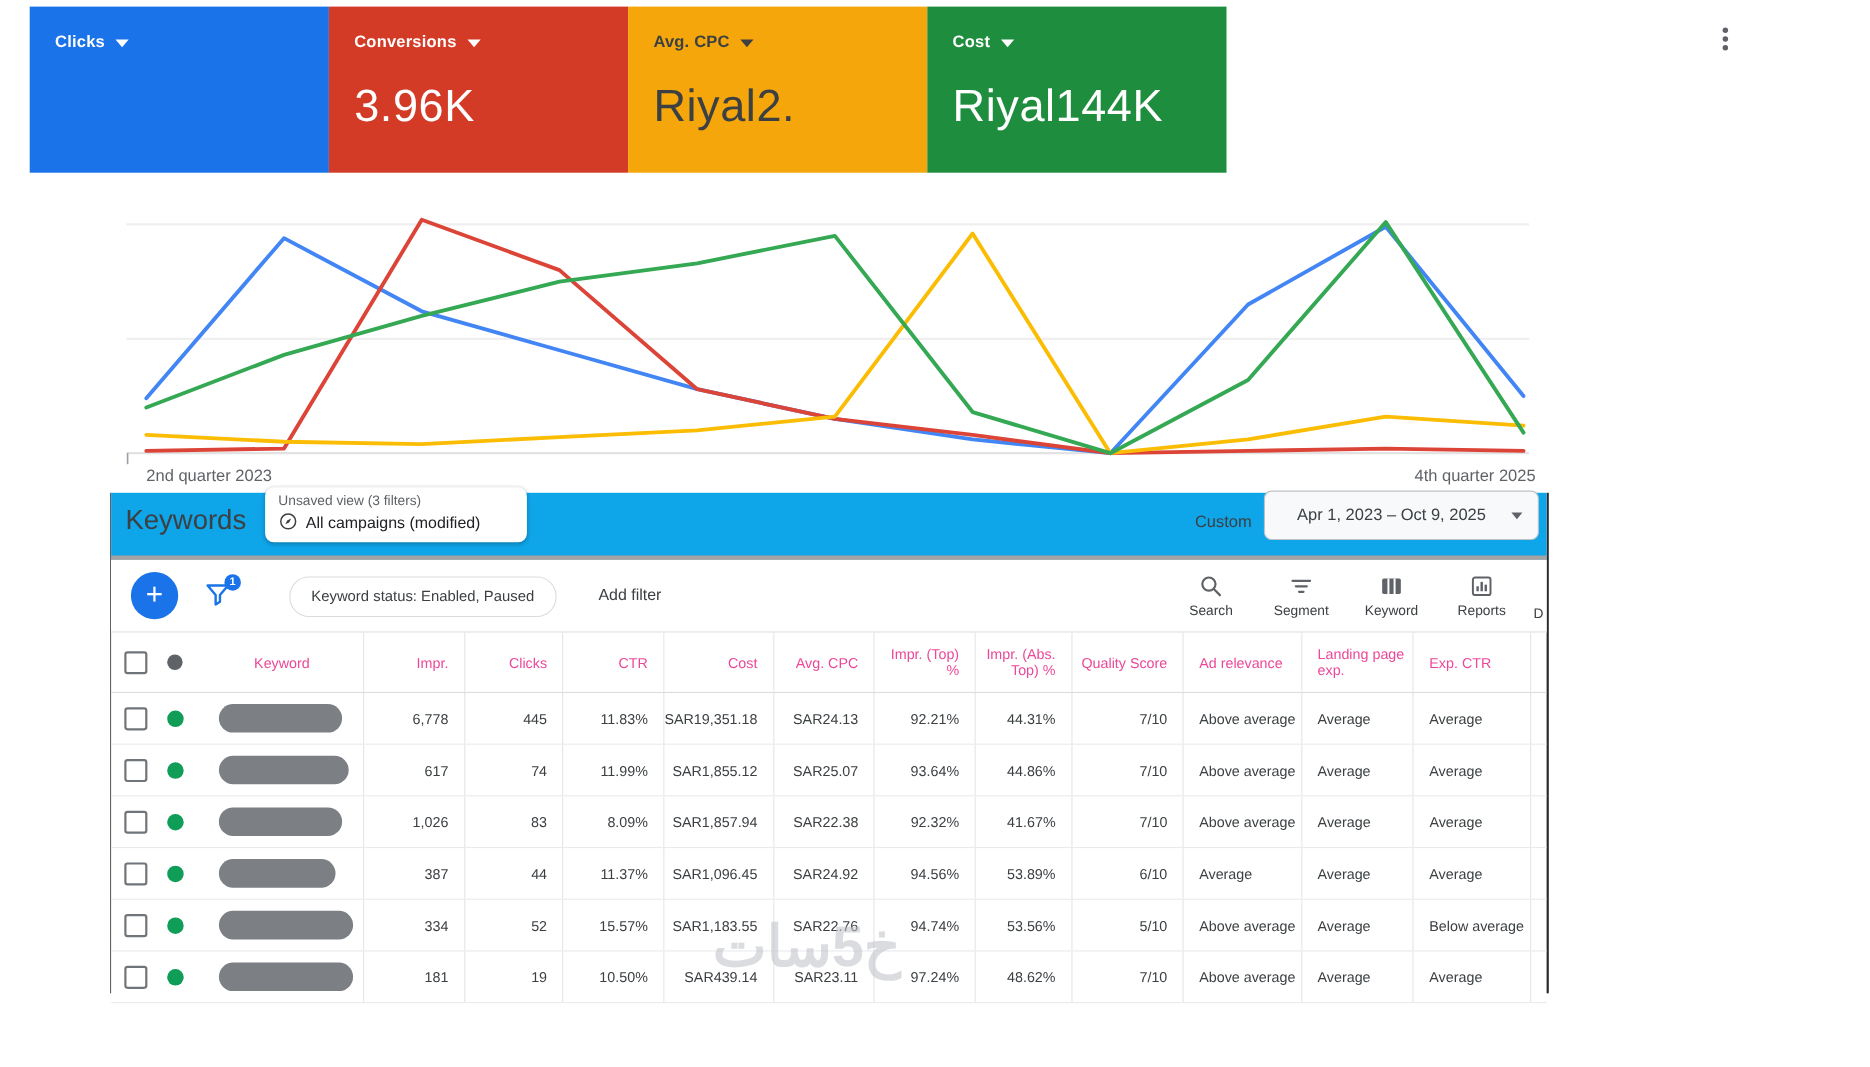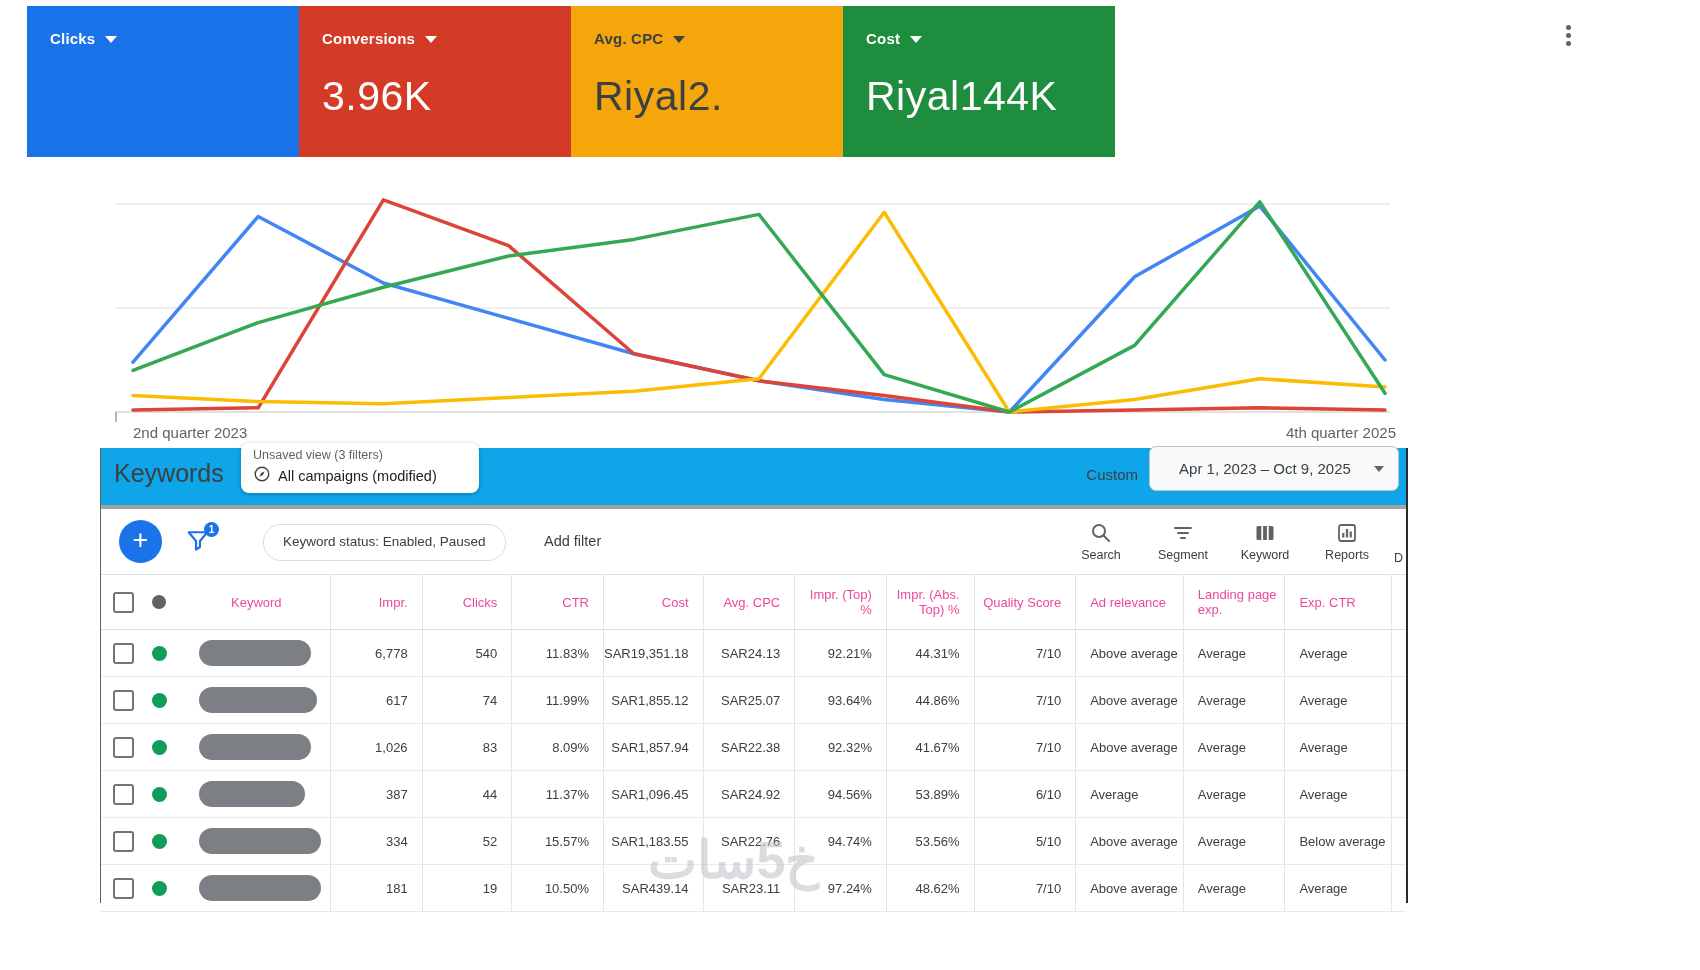--- a/index.html
+++ b/index.html
@@ -224,21 +224,21 @@
           <div class="cell" style="width: 42px;">
             <div class="checkbox"></div>
           </div>
           <div class="cell" style="width: 40px;">
             <div class="gdot"></div>
           </div>
           <div class="cell" style="width: 148px;">
             <div class="pill" style="width: 112px;"></div>
           </div>
           <div class="cell right vline" style="width: 92px;">6,778</div>
-          <div class="cell right vline" style="width: 90px;">540</div>
+          <div class="cell right vline" style="width: 90px;">445</div>
           <div class="cell right vline" style="width: 92px;">11.83%</div>
           <div class="cell right vline" style="width: 100px;">SAR19,351.18</div>
           <div class="cell right vline" style="width: 92px;">SAR24.13</div>
           <div class="cell right vline" style="width: 92px;">92.21%</div>
           <div class="cell right vline" style="width: 88px;">44.31%</div>
           <div class="cell right vline" style="width: 102px;">7/10</div>
           <div class="cell left vline" style="width: 108px;">Above average</div>
           <div class="cell left vline" style="width: 102px;">Average</div>
           <div class="cell left vline" style="width: 107px;">Average</div>
           <div class="cell left vline" style="width: 10px;"></div>

